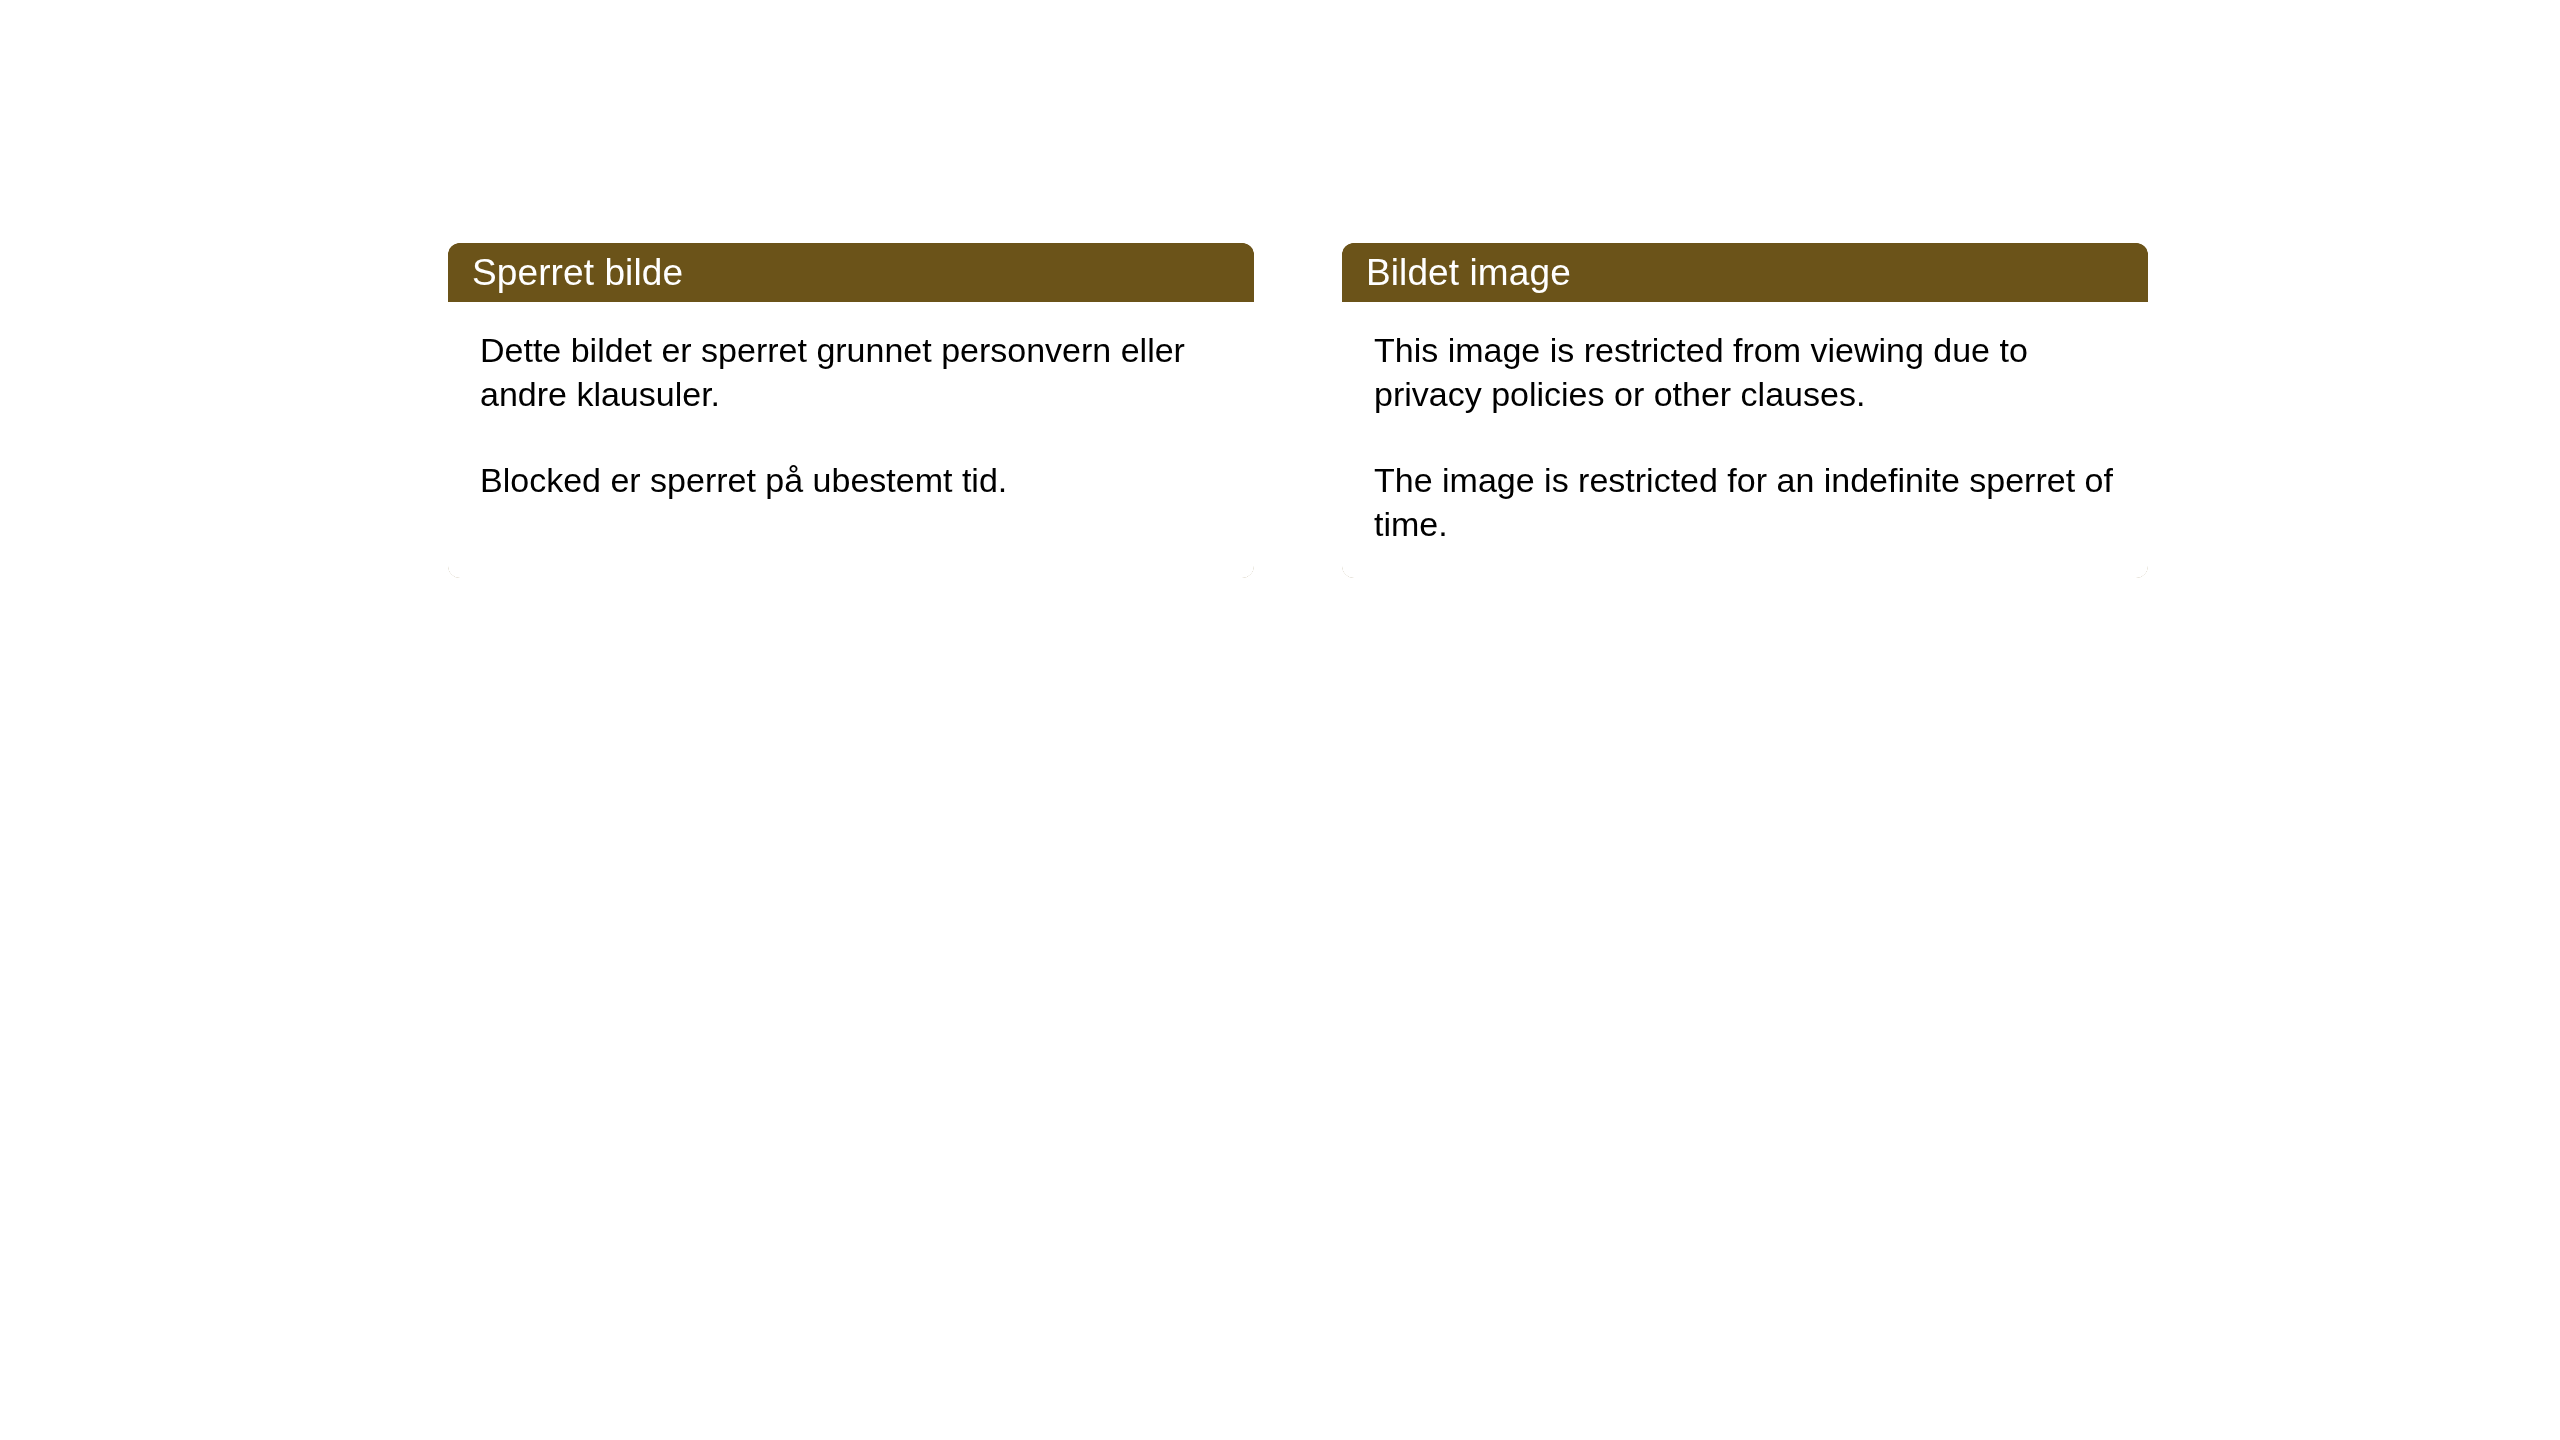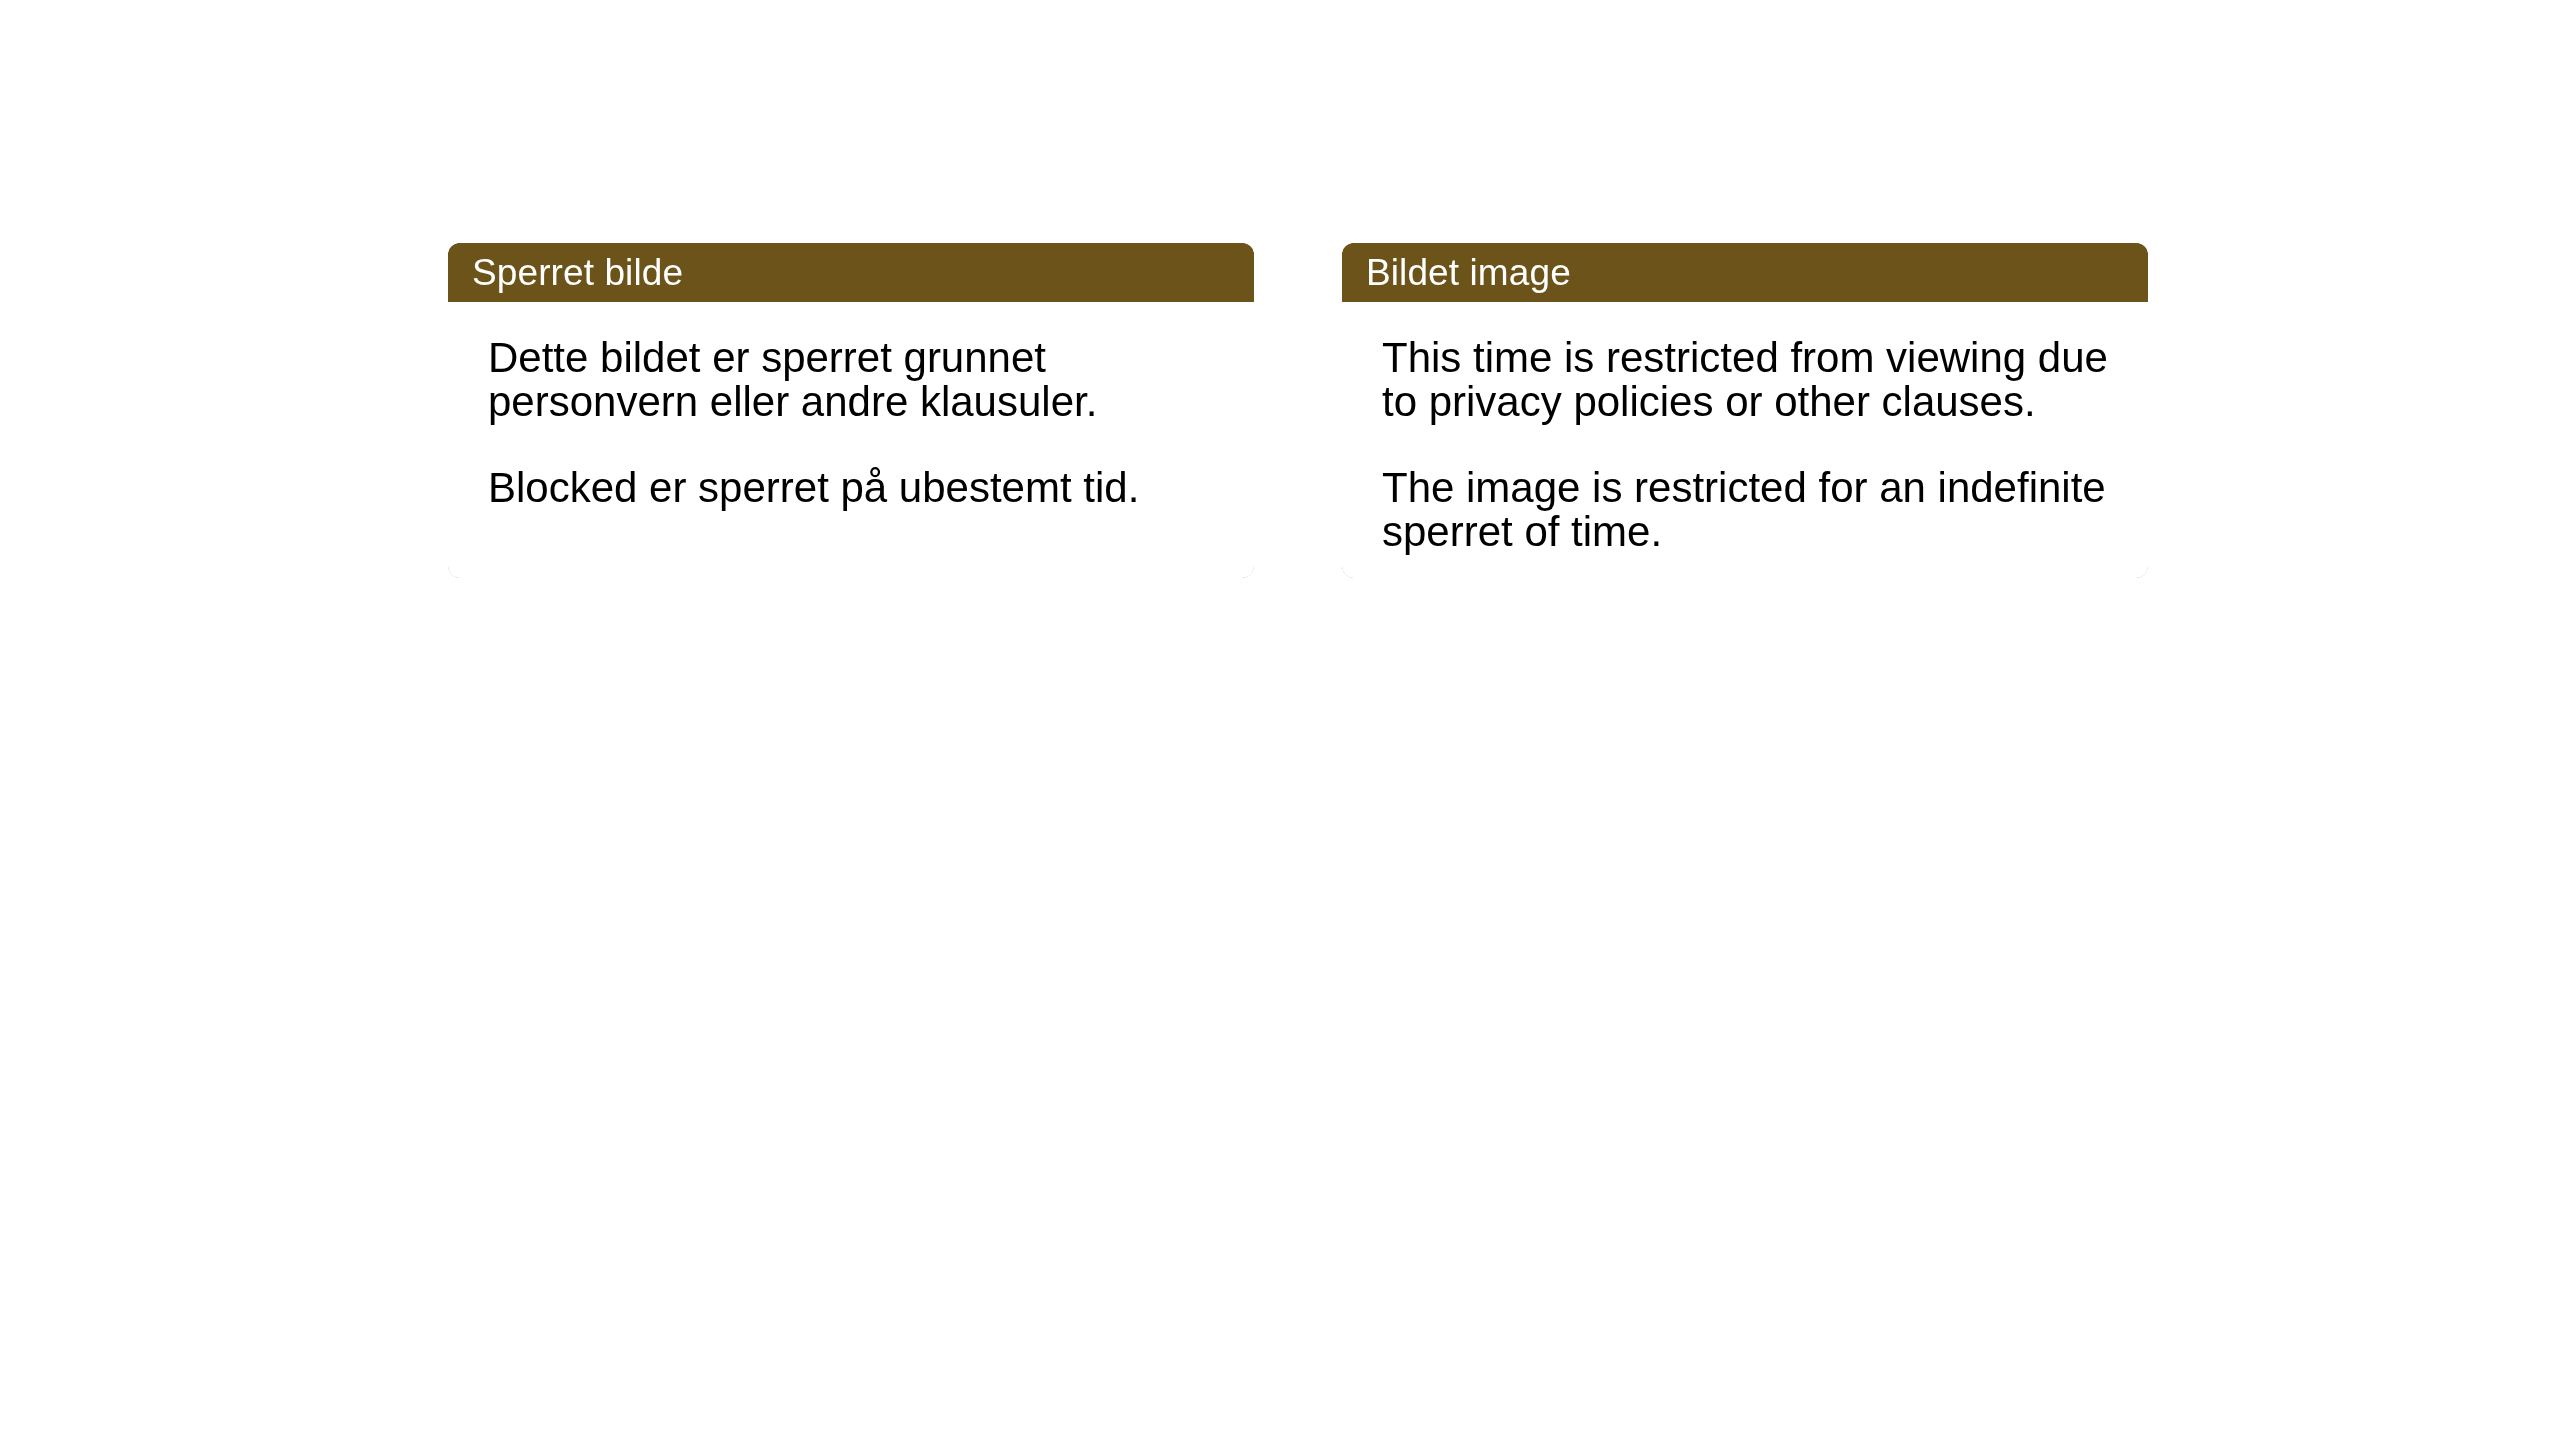--- a/index.html
+++ b/index.html
@@ -75,23 +75,23 @@
     flex: 1 1 auto;
     background: #ffffff;
     padding: 22px 24px 0 28px;
     box-sizing: border-box;
     position: relative;
     z-index: 1;
   }
 
   .panel-paragraph {
     color: #000000;
-    font-size: 42px;
+    font-size: 34px;
     line-height: 44px;
-    margin: 12px;
+    margin: 4px;
     max-width: 760px;
   }
 
   .panel-paragraph + .panel-paragraph {
     margin-top: 42px;
   }
 </style>
 </head>
 <body>
 
@@ -105,18 +105,18 @@
       <p class="panel-paragraph">Dette bildet er sperret grunnet personvern eller andre klausuler.</p>
       <p class="panel-paragraph">Blocked er sperret på ubestemt tid.</p>
     </div>
   </section>
 
   <section class="panel">
     <div class="panel-header">
       <h1 class="panel-title">Bildet image</h1>
     </div>
     <div class="panel-body">
-      <p class="panel-paragraph">This time is restricted from viewing due to privacy policies or other clauses.</p>
+      <p class="panel-paragraph">This image is restricted from viewing due to privacy policies or other clauses.</p>
       <p class="panel-paragraph">The image is restricted for an indefinite sperret of time.</p>
     </div>
   </section>
 
 </div>
 
 </body></html>

